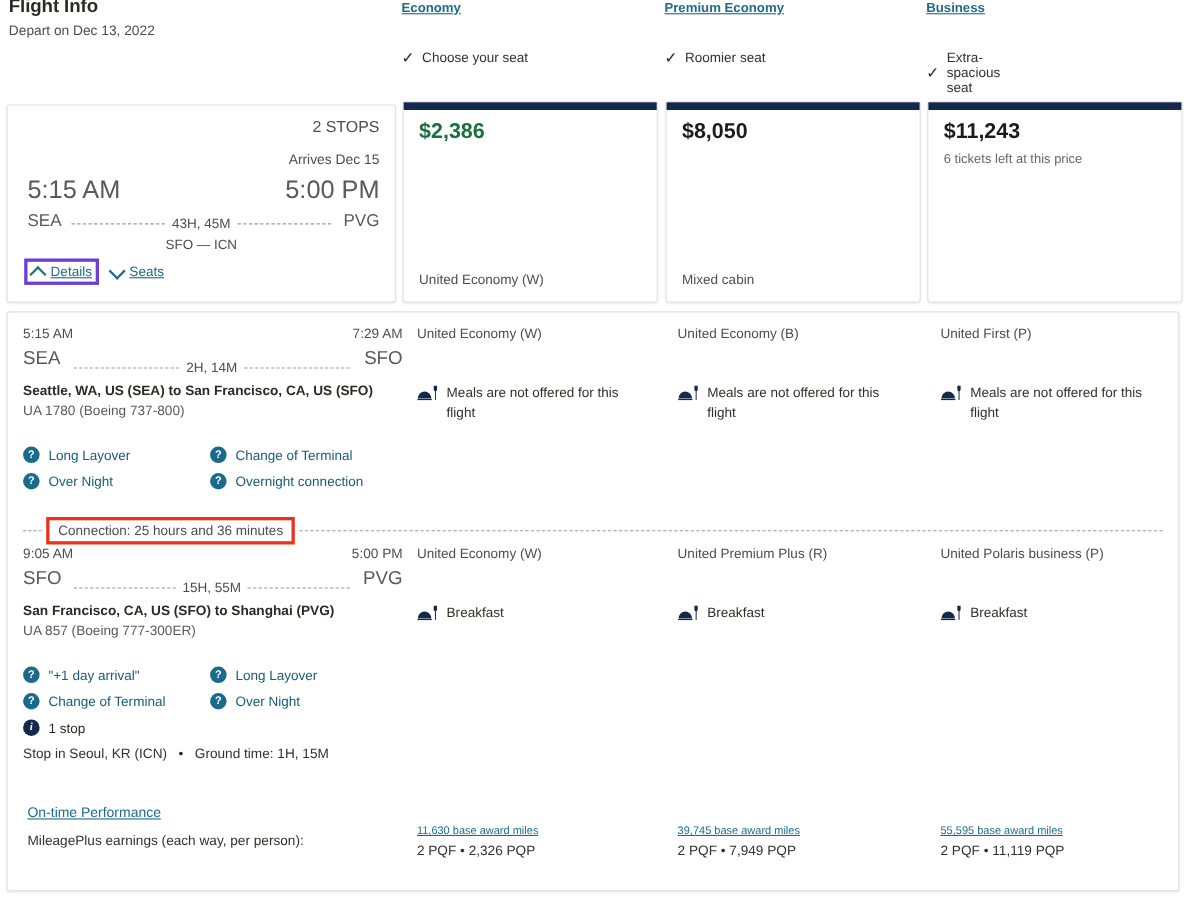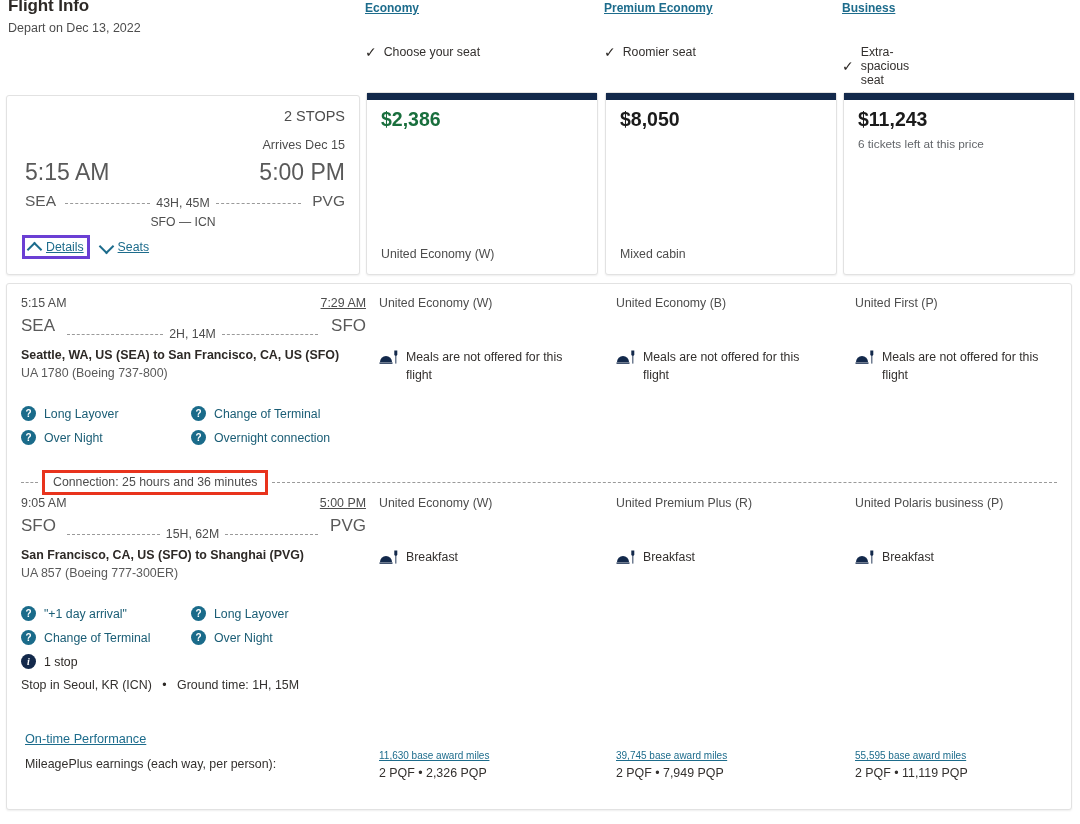--- a/index.html
+++ b/index.html
@@ -140,21 +140,21 @@
     background: #fff;
     border: 1px solid #e2e2e2;
     border-radius: 3px;
     box-shadow: 0 1px 2px rgba(0,0,0,.07);
   }
 
   .seg { position: absolute; left: 0; right: 0; }
   .seg-left { position: absolute; left: 14px; width: 345px; }
   .seg-times { position: relative; height: 18px; }
   .seg-t-dep { position: absolute; left: 0; top: 0; font-size: 12.4px; color: #4d4d4d; }
-  .seg-t-arr { position: absolute; right: 0; top: 0; font-size: 12.4px; color: #4d4d4d; text-decoration: underline; }
+  .seg-t-arr { position: absolute; right: 0; top: 0; font-size: 12.4px; color: #4d4d4d; }
   .seg-codes { position: relative; height: 24px; margin-top: 2px; }
   .seg-c-dep { position: absolute; left: 0; top: 0; font-size: 17px; color: #595959; }
   .seg-c-arr { position: absolute; right: 0; top: 0; font-size: 17px; color: #595959; }
   .seg-dur-wrap {
     position: absolute; left: 46px; right: 48px; top: 11px;
     display: flex; align-items: center; gap: 6px;
   }
   .seg-route {
     margin-top: 8px; font-size: 12.4px; font-weight: bold; color: #2d2926;
   }
@@ -397,21 +397,21 @@
       <div class="seg-left">
         <div class="seg-times">
           <span class="seg-t-dep">9:05 AM</span>
           <span class="seg-t-arr">5:00 PM</span>
         </div>
         <div class="seg-codes">
           <span class="seg-c-dep">SFO</span>
           <span class="seg-c-arr">PVG</span>
           <span class="seg-dur-wrap">
             <span class="dline"></span>
-            <span class="dur-txt">15H, 62M</span>
+            <span class="dur-txt">15H, 55M</span>
             <span class="dline"></span>
           </span>
         </div>
         <div class="seg-route">San Francisco, CA, US (SFO) to Shanghai (PVG)</div>
         <div class="seg-flight">UA 857 (Boeing 777-300ER)</div>
 
         <div class="amen-grid">
           <div class="amen-row">
             <div class="amen">
               <span class="badge">?</span>

